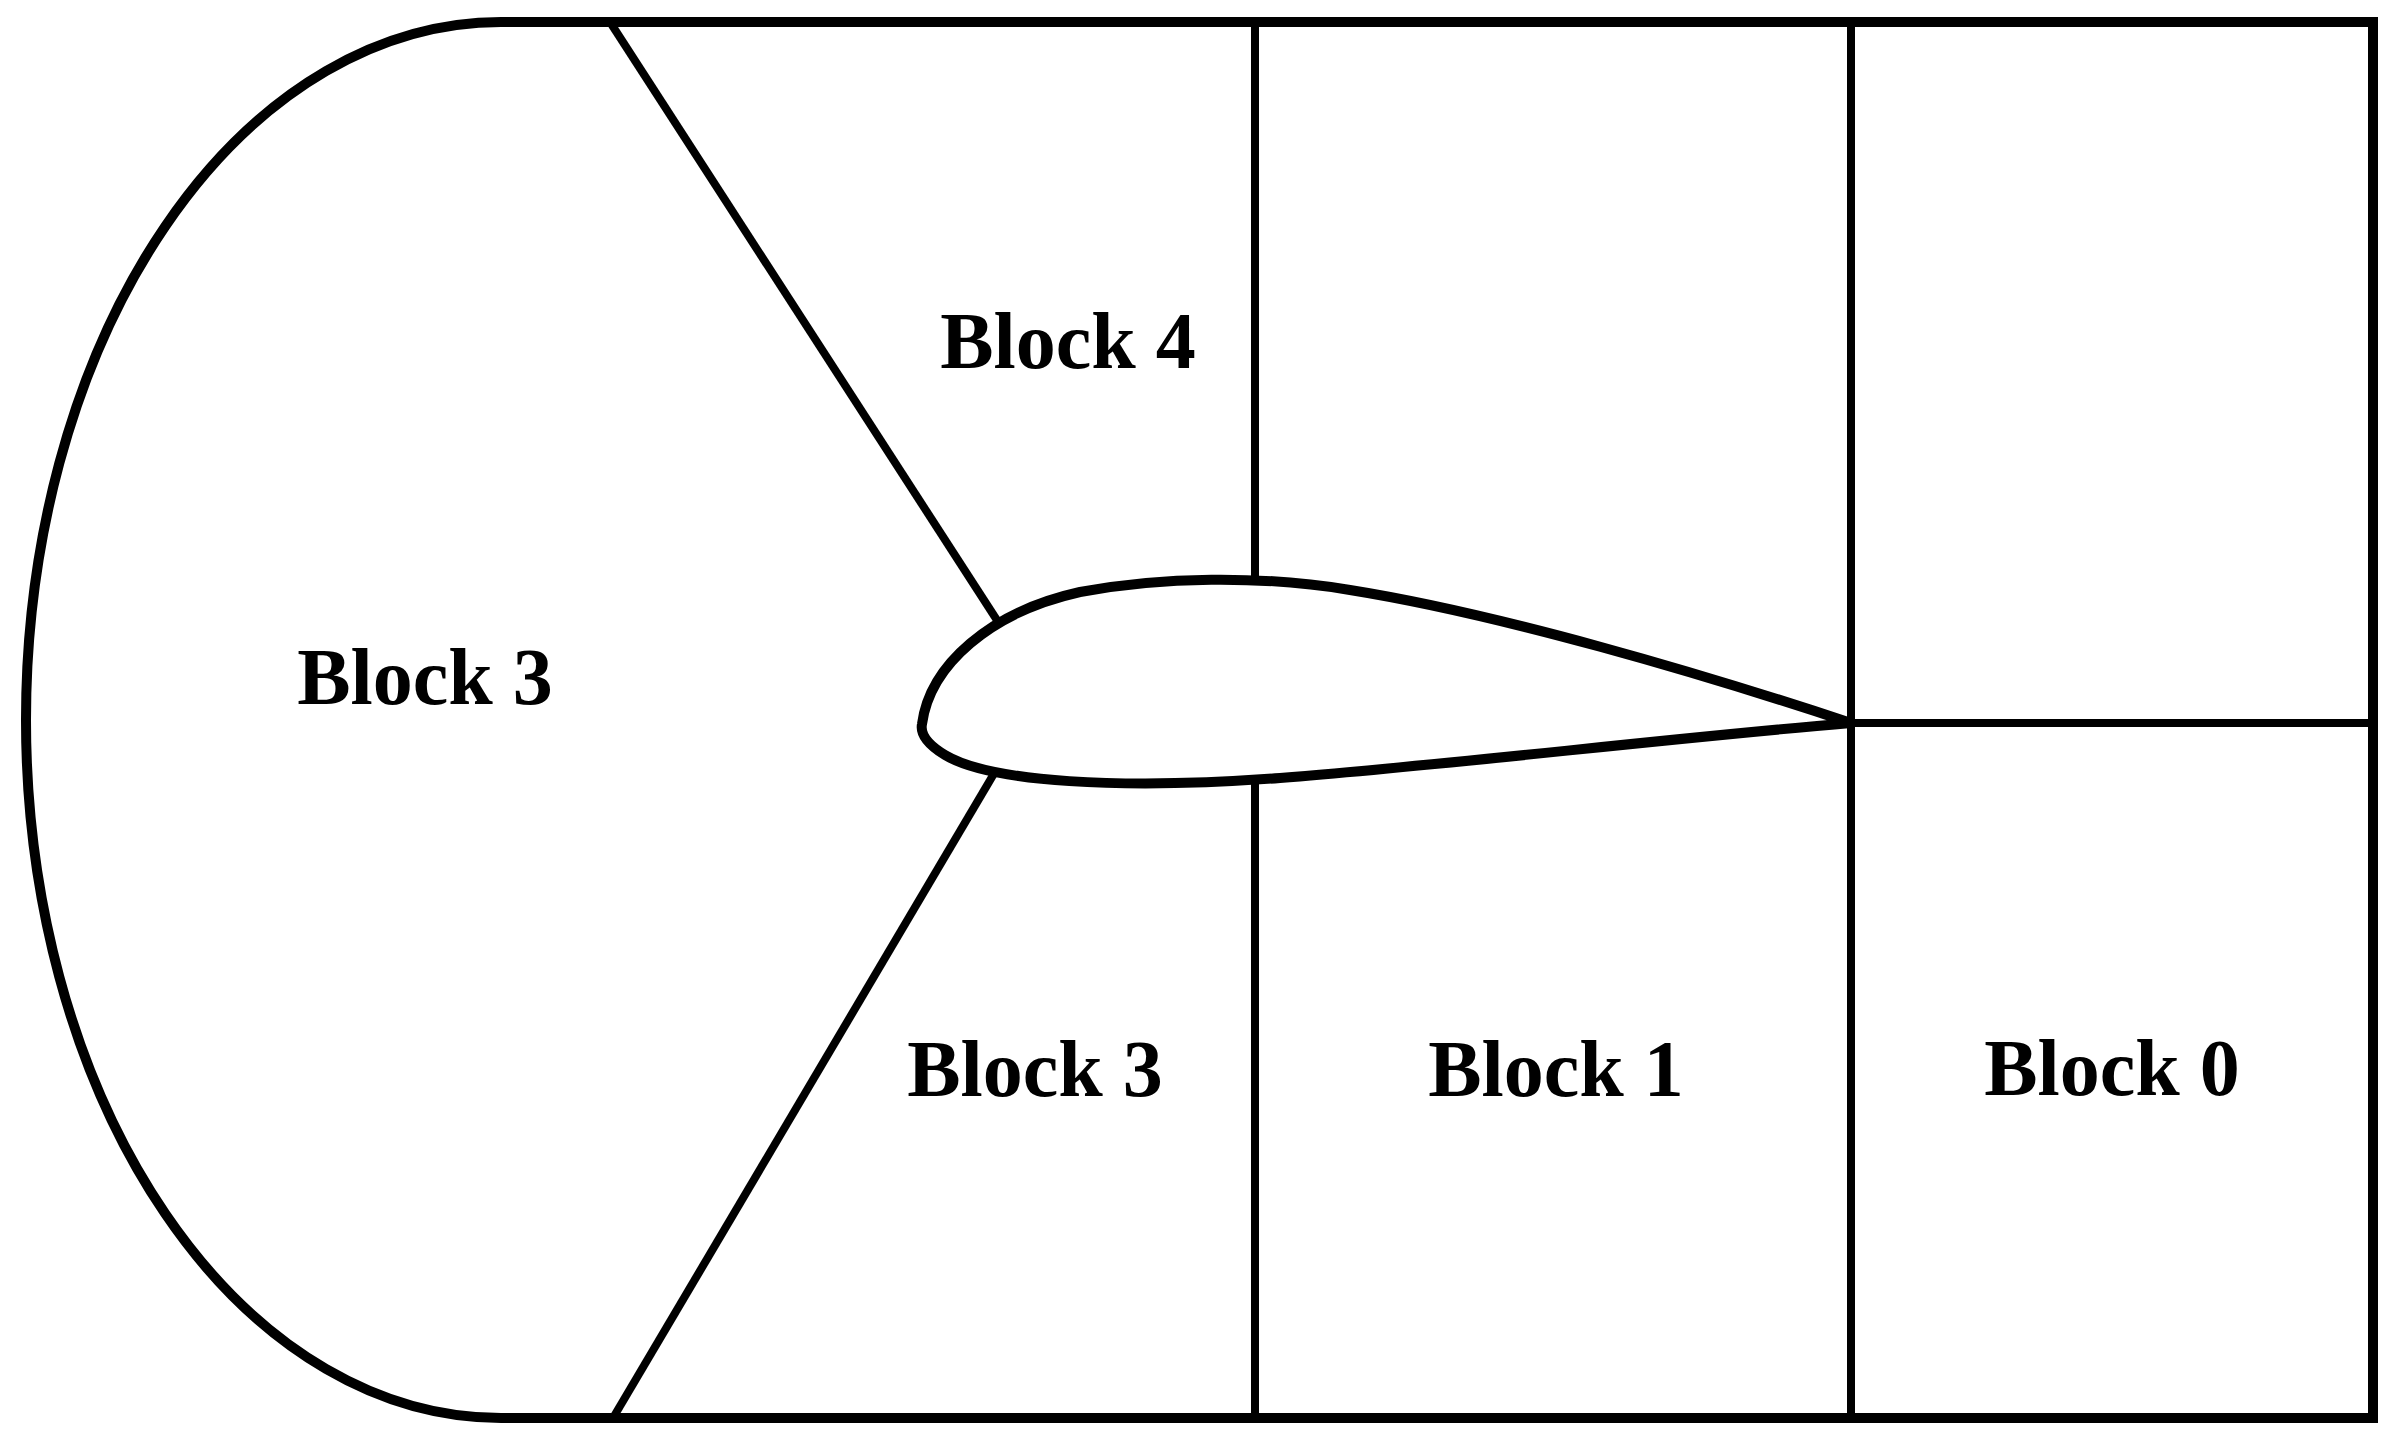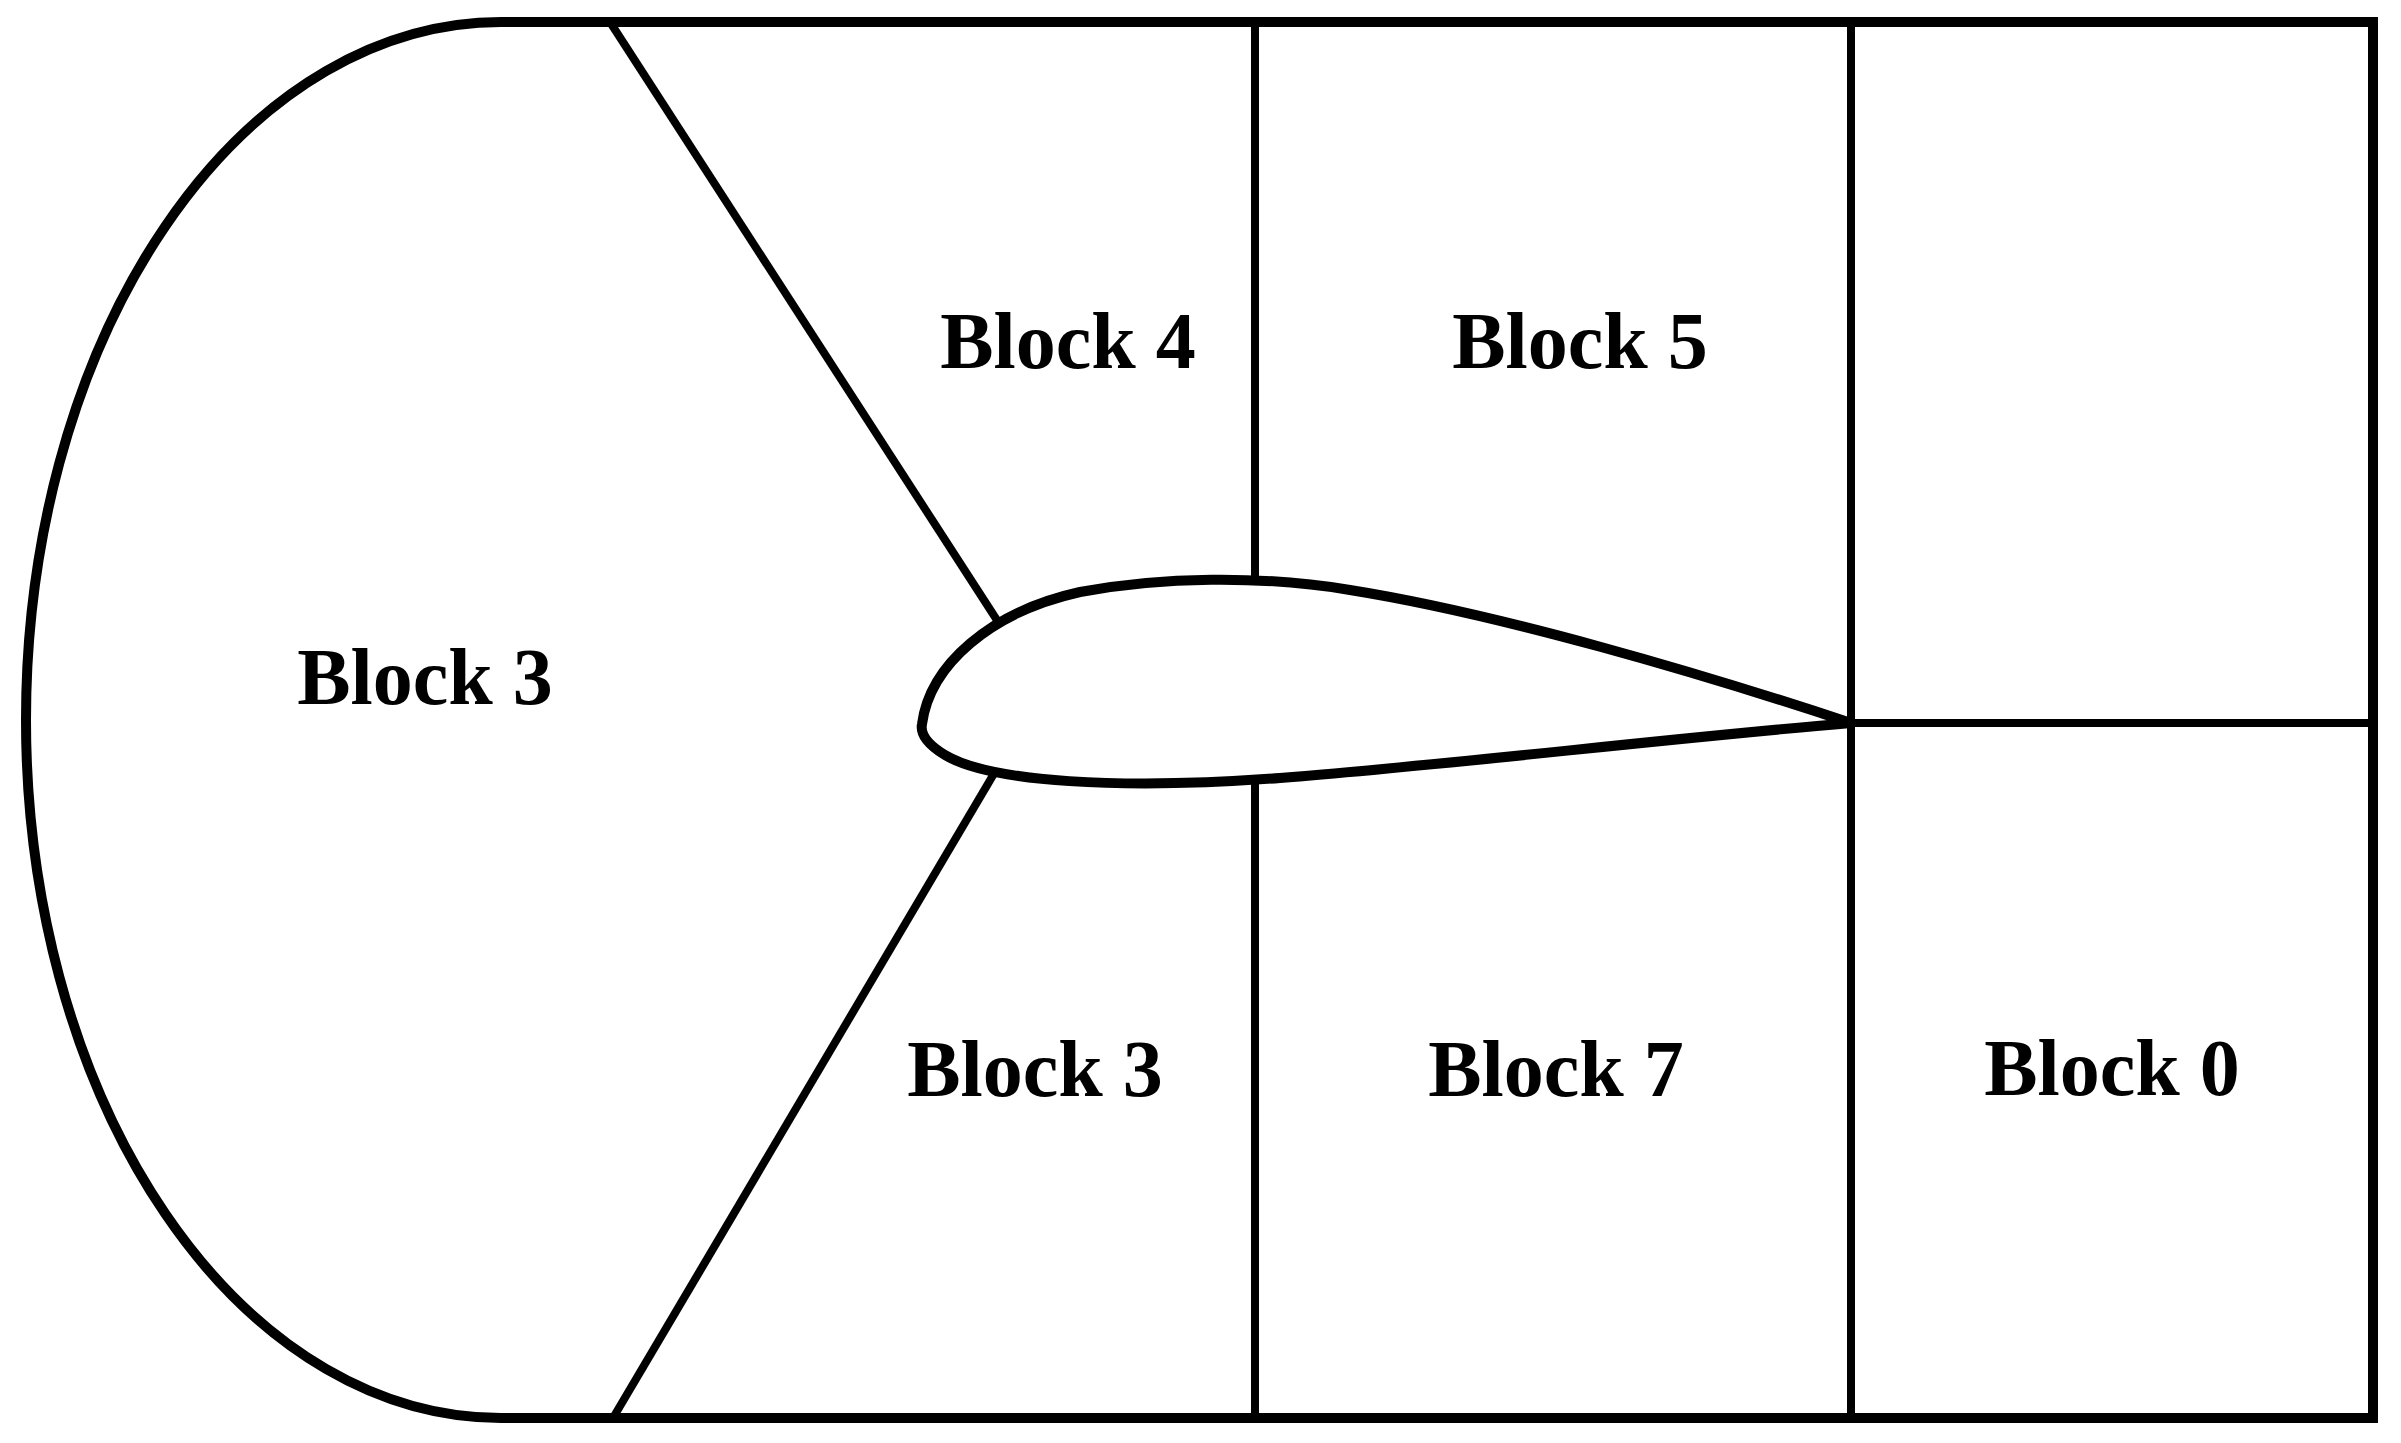--- a/index.html
+++ b/index.html
@@ -66,19 +66,18 @@
              C 930 665 990 612 1080 592
              C 1160 577 1260 575 1350 590
              C 1500 614 1700 673 1851 723
              C 1650 740 1450 765 1280 778
              C 1120 790 990 782 945 755
              C 927 744 920 734 922 724
              Z" fill="#ffffff" stroke="#000000" stroke-width="10" stroke-linejoin="round"></path>
   </svg>
 
   <div class="block-label pos-b4">Block 4</div>
-  <div class="block-label pos-b5">Block 5</div>
   <div class="block-label pos-b3">Block 3</div>
   <div class="block-label pos-b2">Block 3</div>
-  <div class="block-label pos-b1">Block 7</div>
+  <div class="block-label pos-b1">Block 1</div>
   <div class="block-label pos-b0">Block 0</div>
 
 </div>
 
 </body></html>

